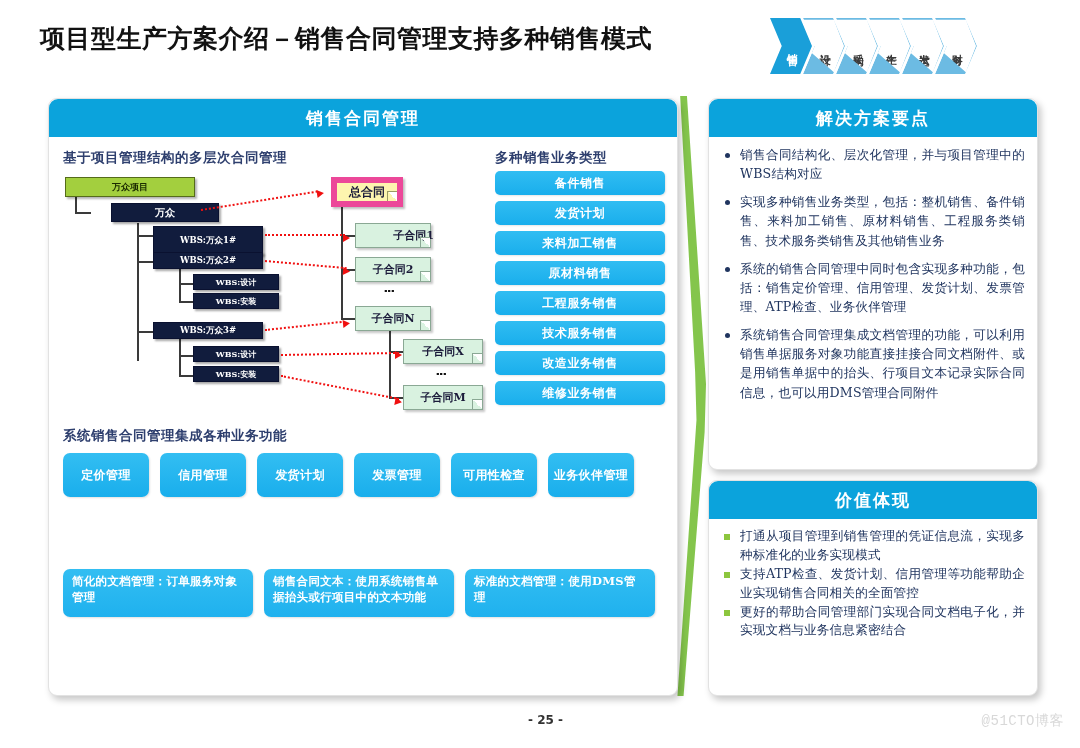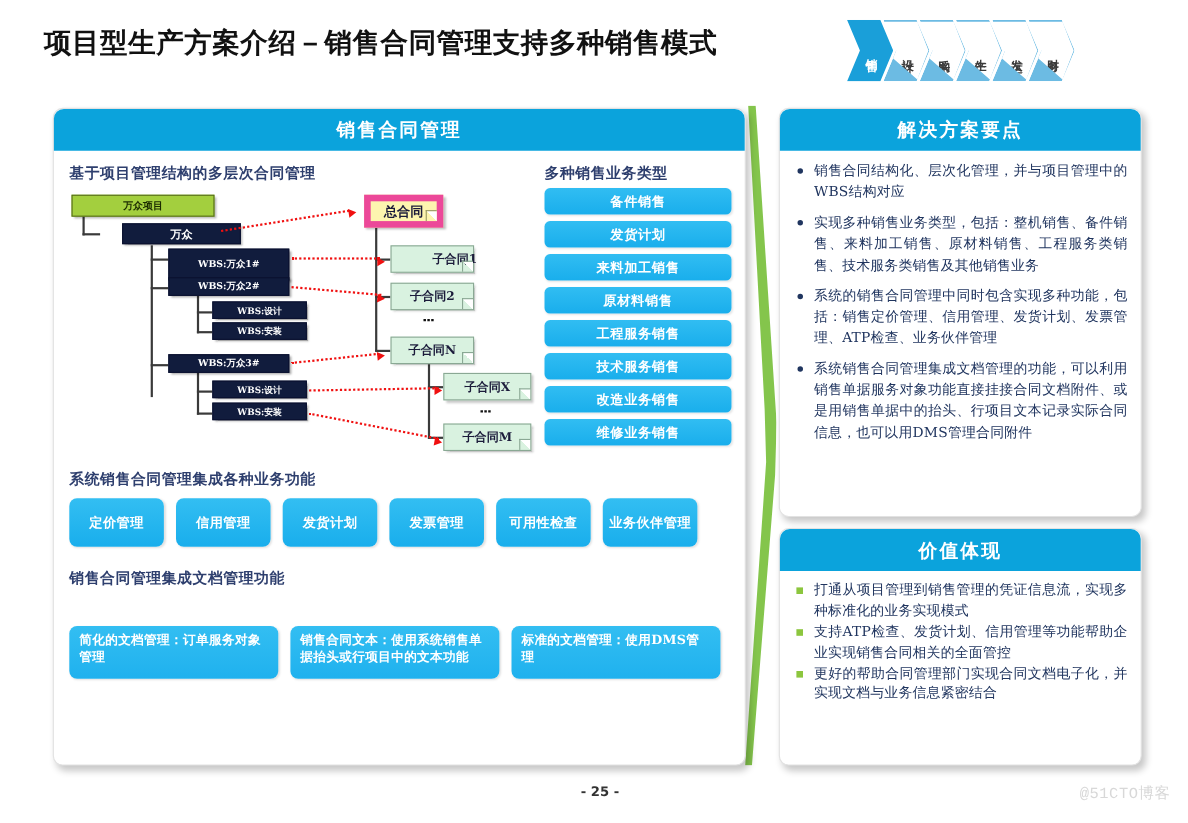--- a/index.html
+++ b/index.html
@@ -221,21 +221,20 @@
   <div class="leaf"></div>
 
   <div class="panel" id="left-panel">
     <div class="panel-hd">销售合同管理</div>
 
     <div class="lp-body">
 
       <div class="sec-title" id="t-hier">基于项目管理结构的多层次合同管理</div>
       <div class="sec-title" id="t-types">多种销售业务类型</div>
       <div class="sec-title" id="t-funcs">系统销售合同管理集成各种业务功能</div>
-      <div class="sec-title" id="t-docs">销售合同管理集成文档管理功能</div>
 
       <div class="tree">
 
         <div class="ln" style="left:16px;top:19px;width:2px;height:22px;"></div>
         <div class="ln" style="left:16px;top:39px;width:16px;height:2px;"></div>
         <div class="ln" style="left:78px;top:50px;width:2px;height:138px;"></div>
         <div class="ln" style="left:78px;top:62px;width:16px;height:2px;"></div>
         <div class="ln" style="left:78px;top:88px;width:16px;height:2px;"></div>
         <div class="ln" style="left:78px;top:158px;width:16px;height:2px;"></div>
         <div class="ln" style="left:120px;top:96px;width:2px;height:34px;"></div>

